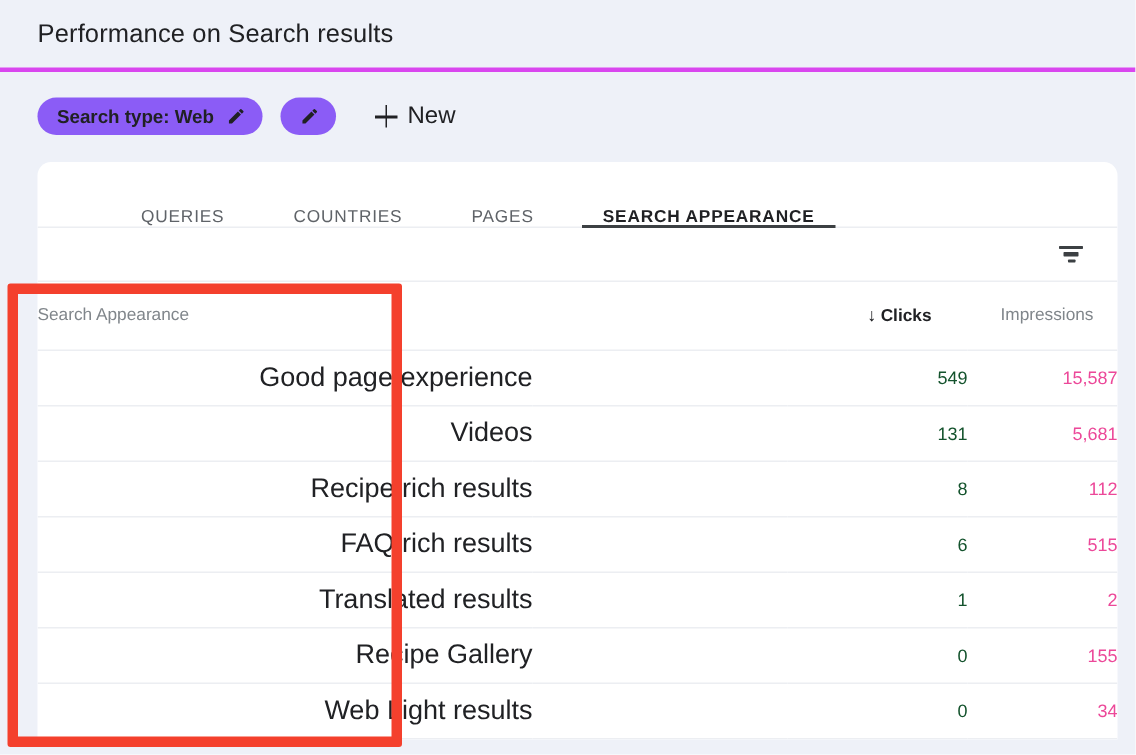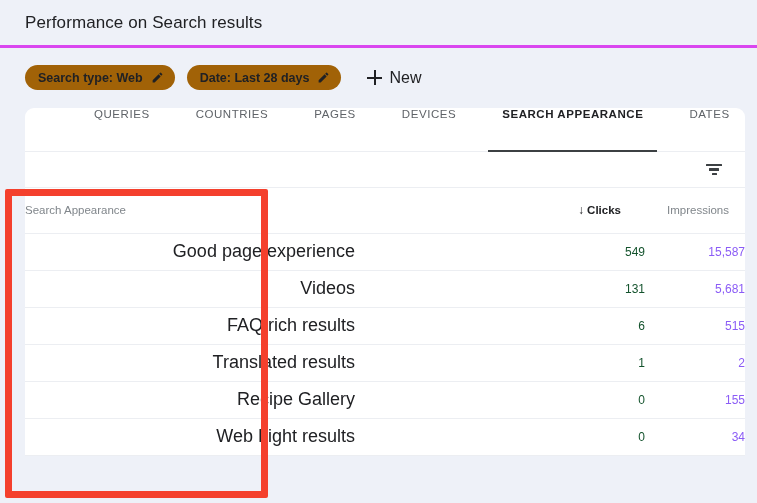--- a/index.html
+++ b/index.html
@@ -35,21 +35,21 @@
   
   .filter-bar {
     height: 59px;
     display: flex;
     align-items: center;
     padding-left: 25px;
     gap: 12px;
   }
   .chip {
     height: 25px;
-    background: #a16207;
+    background: #8b5cf6;
     border-radius: 13px;
     display: flex;
     align-items: center;
     padding: 0 11px 0 13px;
     gap: 8px;
     cursor: pointer;
   }
   .chip-label {
     font-size: 12.5px;
     color: #202124;
@@ -108,21 +108,21 @@
   
   .tabs {
     height: 44px;
     display: flex;
     align-items: stretch;
     padding-left: 46px;
     border-bottom: 1px solid #eceef2;
   }
   .tab {
     display: flex;
-    align-items: flex-start;
+    align-items: flex-end;
     justify-content: center;
     padding: 0 23px;
     font-size: 11.5px;
     letter-spacing: 0.55px;
     color: #5f6368;
     cursor: pointer;
     position: relative;
     white-space: nowrap;
   }
   .tab.active {
@@ -221,21 +221,21 @@
   .cell-clicks {
     text-align: right;
     padding-right: 24px;
     font-size: 12px;
     color: #14532d;
   }
   .cell-impr {
     text-align: right;
     padding-right: 16px;
     font-size: 12px;
-    color: #8b5cf6;
+    color: #ec4899;
   }
 
   
   .highlight-box {
     position: absolute;
     left: 5px;
     top: 189px;
     width: 263px;
     height: 309px;
     border: 7px solid #f4402d;
@@ -256,21 +256,20 @@
   <div class="chip">
     <span class="chip-label">Search type: Web</span>
     <span class="chip-edit">
       <svg width="13" height="13" viewBox="0 0 24 24" fill="#202124">
         <path d="M3 17.25V21h3.75L17.81 9.94l-3.75-3.75L3 17.25zM20.71 7.04a1 1 0 0 0 0-1.41l-2.34-2.34a1 1 0 0 0-1.41 0l-1.83 1.83 3.75 3.75 1.83-1.83z"></path>
       </svg>
     </span>
   </div>
 
   <div class="chip">
-    <span class="chip-label">Date: Last 28 days</span>
     <span class="chip-edit">
       <svg width="13" height="13" viewBox="0 0 24 24" fill="#202124">
         <path d="M3 17.25V21h3.75L17.81 9.94l-3.75-3.75L3 17.25zM20.71 7.04a1 1 0 0 0 0-1.41l-2.34-2.34a1 1 0 0 0-1.41 0l-1.83 1.83 3.75 3.75 1.83-1.83z"></path>
       </svg>
     </span>
   </div>
 
   <div class="new-button">
     <span class="new-plus"></span>
     <span class="new-label">New</span>
@@ -283,28 +282,22 @@
   <div class="tabs">
     <div class="tab">
       <span>QUERIES</span>
     </div>
     <div class="tab">
       <span>COUNTRIES</span>
     </div>
     <div class="tab">
       <span>PAGES</span>
     </div>
-    <div class="tab">
-      <span>DEVICES</span>
-    </div>
     <div class="tab active">
       <span>SEARCH APPEARANCE</span>
-    </div>
-    <div class="tab">
-      <span>DATES</span>
     </div>
   </div>
 
   <div class="toolbar">
     <span class="funnel-icon">
       <i></i>
       <i></i>
       <i></i>
     </span>
   </div>
@@ -339,20 +332,26 @@
         <td class="cell-impr">15,587</td>
       </tr>
 
       <tr>
         <td class="cell-name">Videos</td>
         <td></td>
         <td class="cell-clicks">131</td>
         <td class="cell-impr">5,681</td>
       </tr>
 
+      <tr>
+        <td class="cell-name">Recipe rich results</td>
+        <td></td>
+        <td class="cell-clicks">8</td>
+        <td class="cell-impr">112</td>
+      </tr>
 
       <tr>
         <td class="cell-name">FAQ rich results</td>
         <td></td>
         <td class="cell-clicks">6</td>
         <td class="cell-impr">515</td>
       </tr>
 
       <tr>
         <td class="cell-name">Translated results</td>

